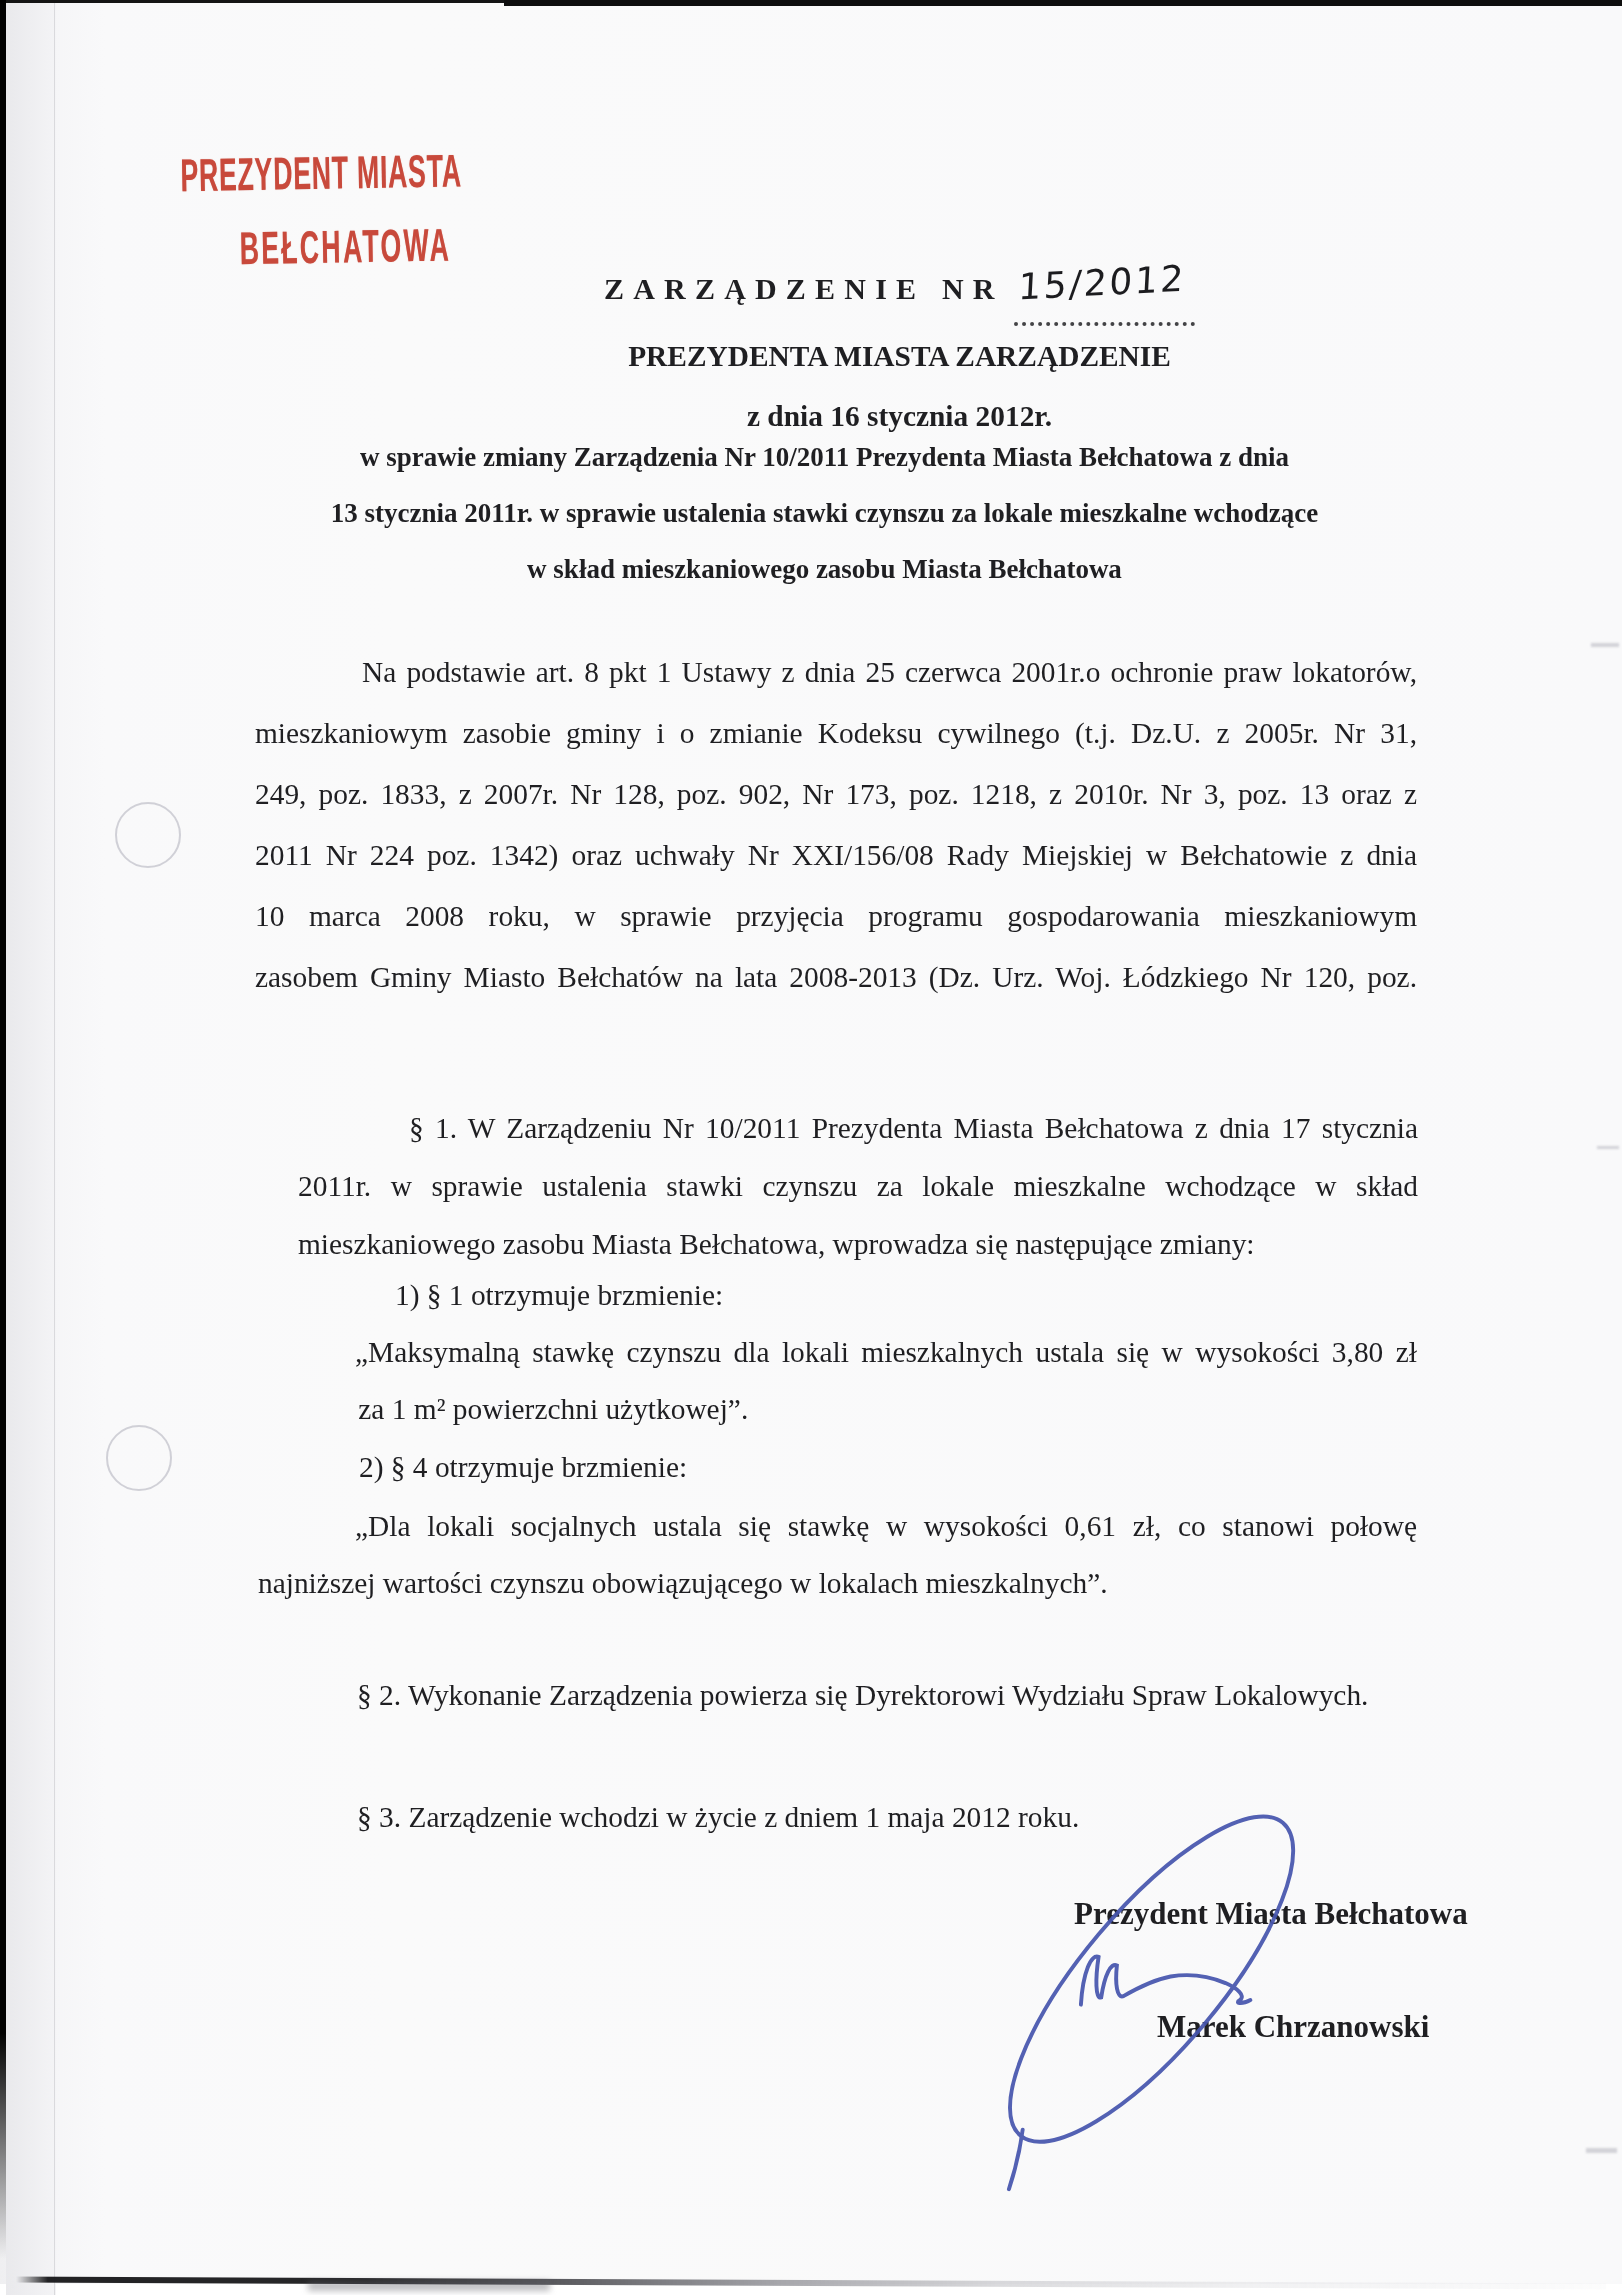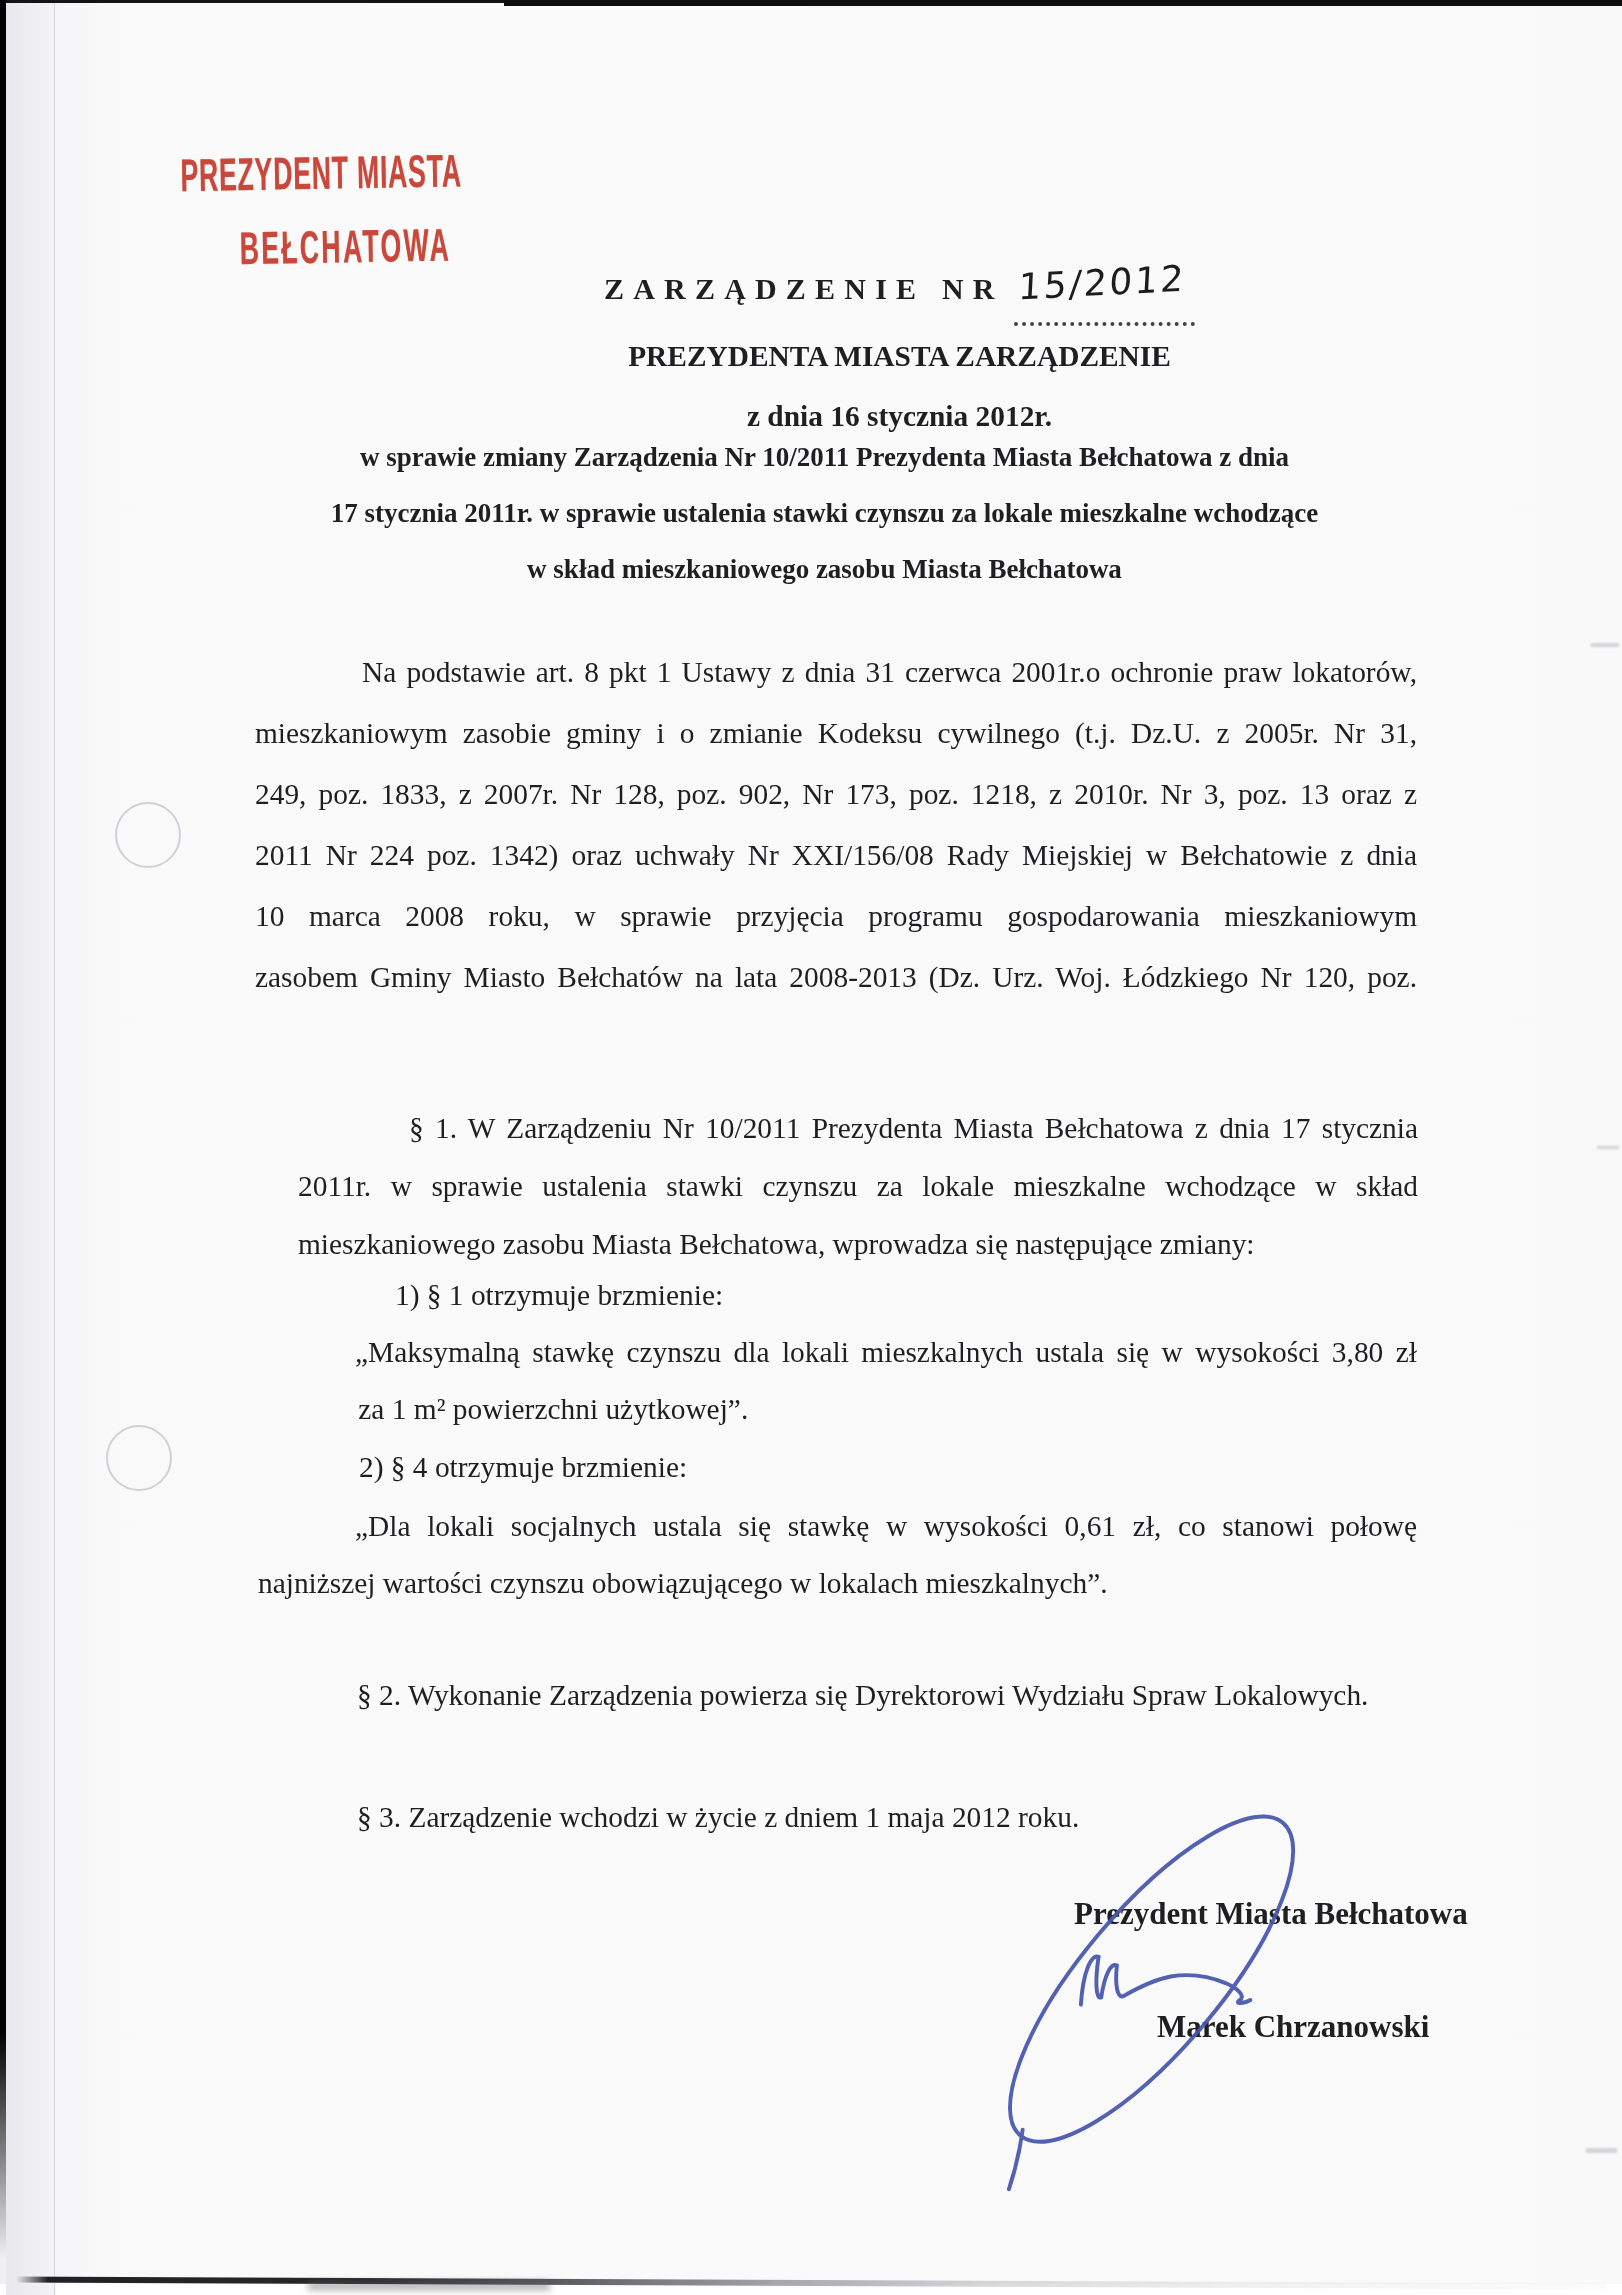--- a/index.html
+++ b/index.html
@@ -100,26 +100,26 @@
   <div class="title-block">
     <div class="t1">
       <span>ZARZĄDZENIE NR</span><span class="ordnum-wrap"><span class="ordnum">15/2012</span></span>
     </div>
     <div class="t2">PREZYDENTA MIASTA ZARZĄDZENIE</div>
     <div class="t3">z dnia 16 stycznia 2012r.</div>
   </div>
 
   <div class="subject">
       <div class="ln">w sprawie zmiany Zarządzenia Nr 10/2011 Prezydenta Miasta Bełchatowa z dnia</div>
-      <div class="ln">17 stycznia  2011r. w sprawie ustalenia stawki czynszu za lokale mieszkalne wchodzące</div>
+      <div class="ln">13 stycznia  2011r. w sprawie ustalenia stawki czynszu za lokale mieszkalne wchodzące</div>
       <div class="ln ln-last">w skład mieszkaniowego zasobu  Miasta Bełchatowa</div>
     </div>
 
   <div class="intro jl body-text">
-      <div class="ln">Na podstawie art. 8 pkt 1 Ustawy z dnia 31 czerwca 2001r.o ochronie praw lokatorów,</div>
+      <div class="ln">Na podstawie art. 8 pkt 1 Ustawy z dnia 25 czerwca 2001r.o ochronie praw lokatorów,</div>
       <div class="ln">mieszkaniowym  zasobie gminy i o zmianie Kodeksu cywilnego (t.j. Dz.U.  z 2005r. Nr 31,</div>
       <div class="ln">249, poz. 1833, z 2007r. Nr 128, poz. 902, Nr 173, poz. 1218, z 2010r. Nr 3, poz. 13 oraz z</div>
       <div class="ln">2011 Nr 224 poz. 1342) oraz uchwały Nr XXI/156/08 Rady Miejskiej w Bełchatowie z dnia</div>
       <div class="ln">10 marca 2008 roku, w sprawie przyjęcia programu gospodarowania mieszkaniowym</div>
       <div class="ln">zasobem Gminy Miasto Bełchatów na lata 2008-2013 (Dz. Urz. Woj. Łódzkiego Nr 120, poz.</div>
     </div>
 
   <div class="par1 jl body-text">
       <div class="ln">§ 1. W Zarządzeniu Nr 10/2011 Prezydenta Miasta Bełchatowa z dnia 17 stycznia</div>
       <div class="ln">2011r. w sprawie ustalenia stawki czynszu za lokale mieszkalne wchodzące w skład</div>

